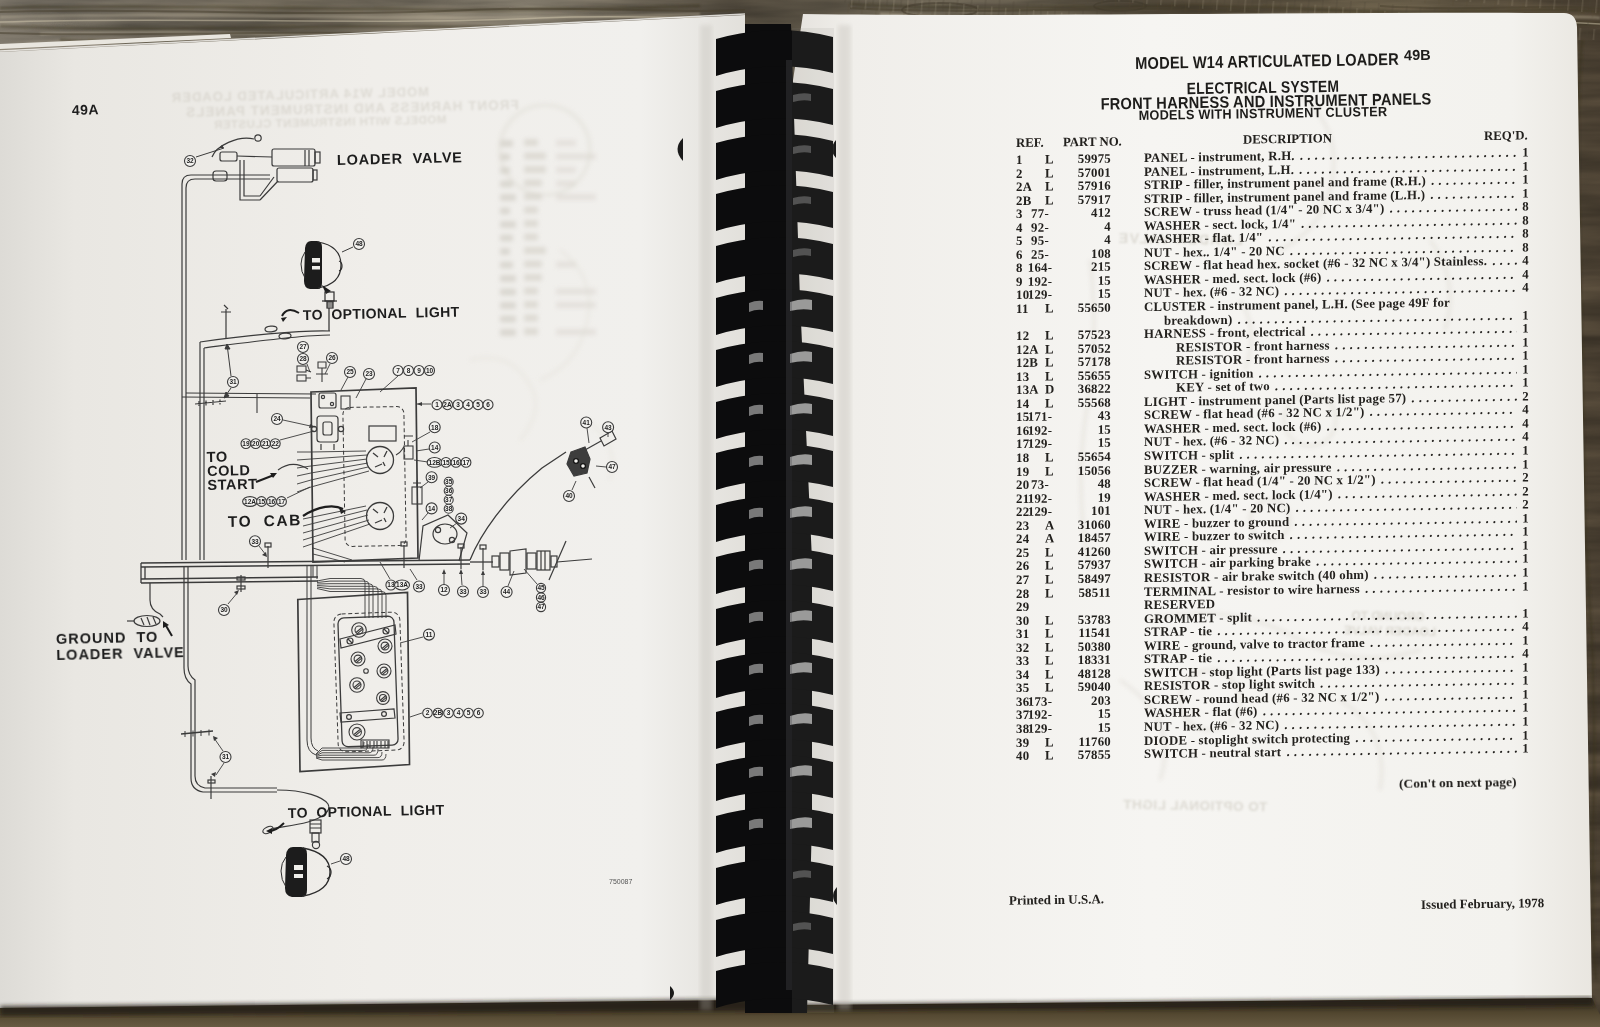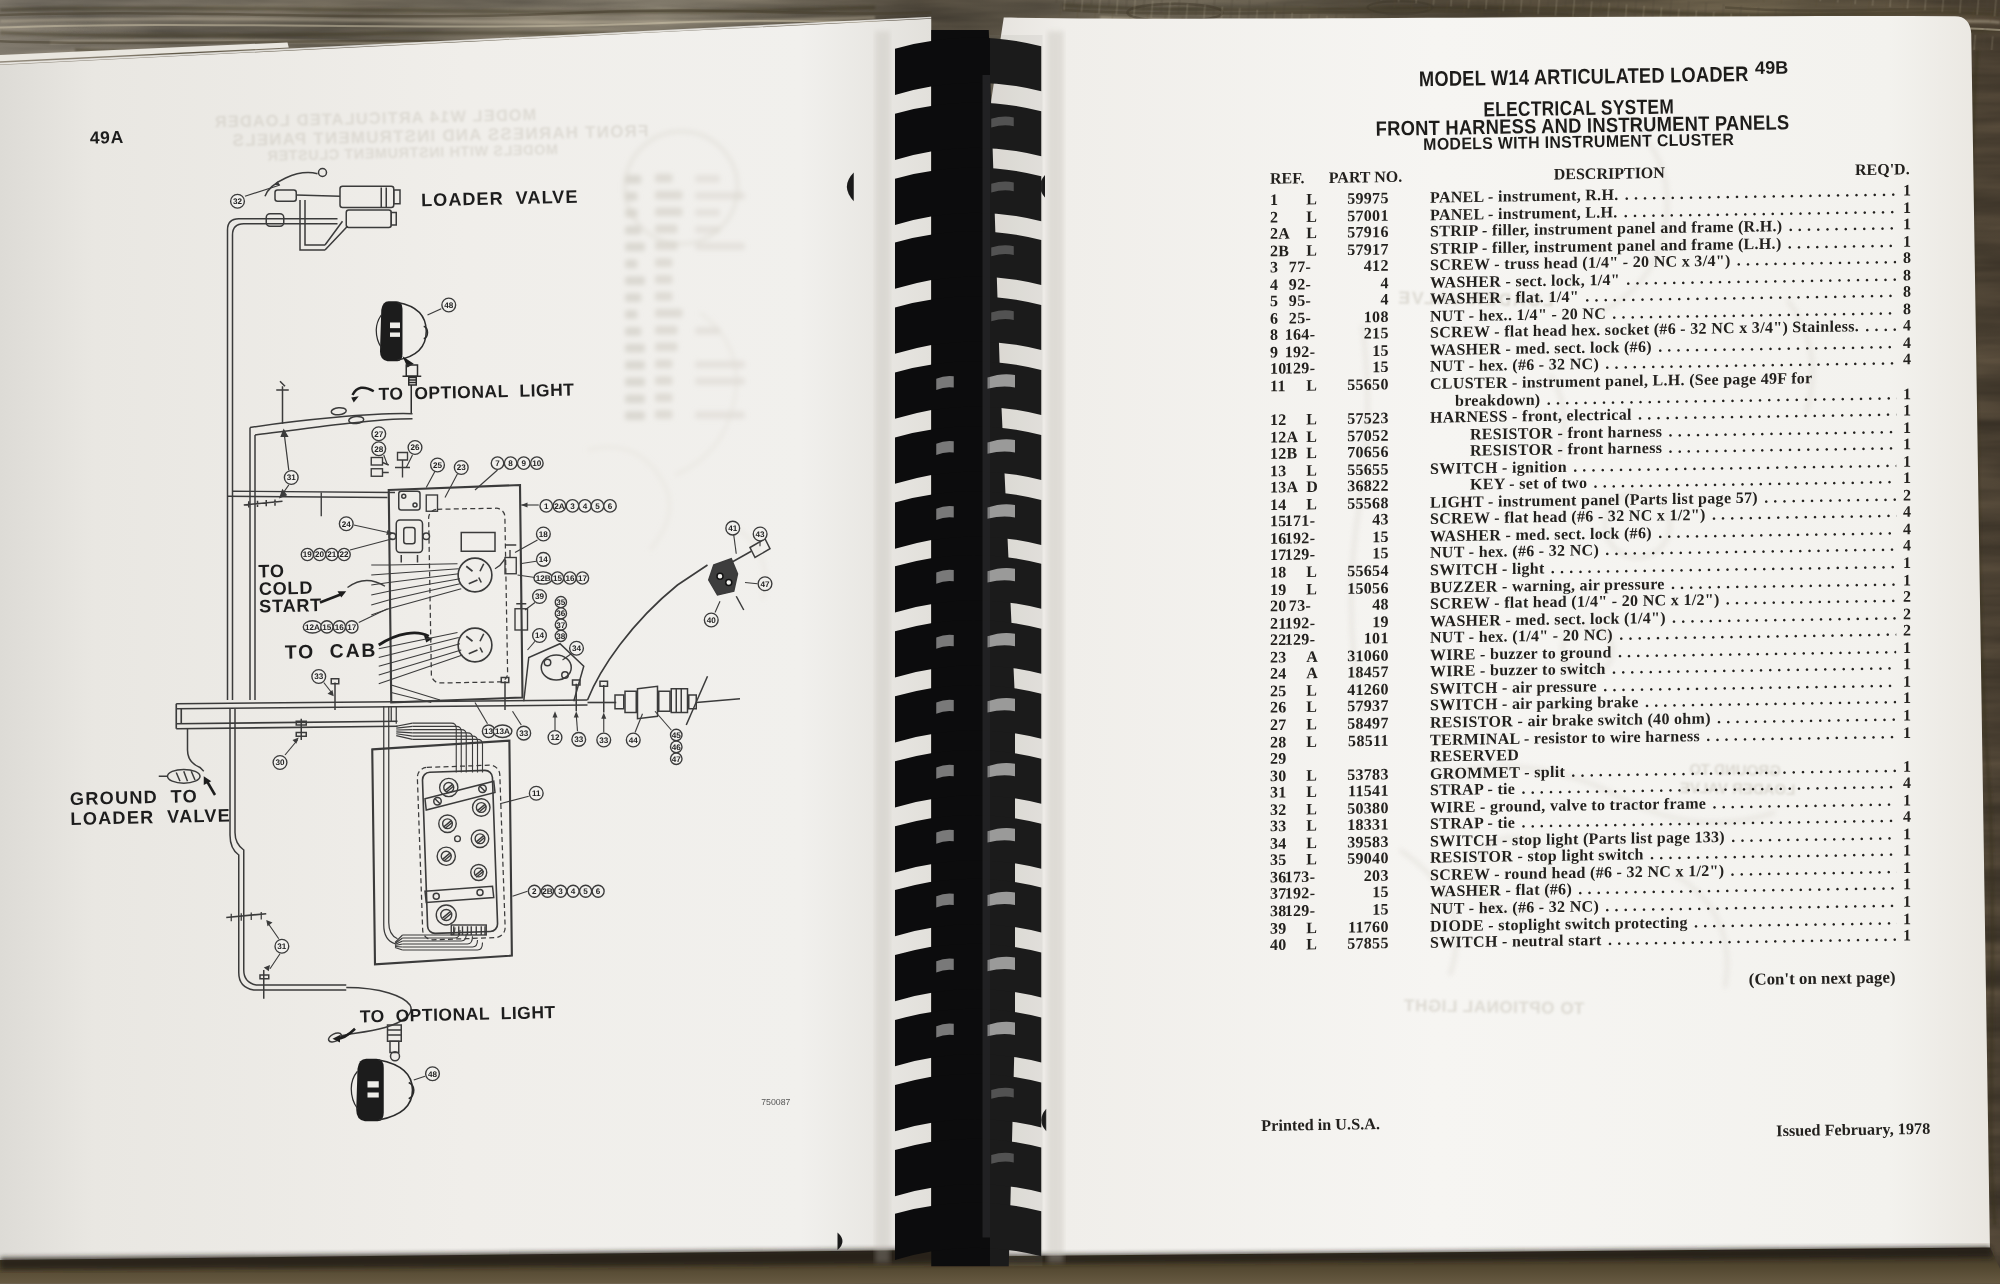--- a/index.html
+++ b/index.html
@@ -987,21 +987,21 @@
         <span class="pn">57052</span>
         <span class="body ind">
           <span class="desc">RESISTOR - front harness</span>
           <span class="dots">................................................................................</span>
           <span class="q">1</span>
         </span>
       </div>
 <div class="r">
         <span class="ref">12B</span>
         <span class="pl">L</span>
-        <span class="pn">70656</span>
+        <span class="pn">57178</span>
         <span class="body ind">
           <span class="desc">RESISTOR - front harness</span>
           <span class="dots">................................................................................</span>
           <span class="q">1</span>
         </span>
       </div>
 <div class="r">
         <span class="ref">13</span>
         <span class="pl">L</span>
         <span class="pn">55655</span>
@@ -1059,21 +1059,21 @@
           <span class="desc">NUT - hex. (#6 - 32 NC)</span>
           <span class="dots">................................................................................</span>
           <span class="q">4</span>
         </span>
       </div>
 <div class="r">
         <span class="ref">18</span>
         <span class="pl">L</span>
         <span class="pn">55654</span>
         <span class="body">
-          <span class="desc">SWITCH - light</span>
+          <span class="desc">SWITCH - split</span>
           <span class="dots">................................................................................</span>
           <span class="q">1</span>
         </span>
       </div>
 <div class="r">
         <span class="ref">19</span>
         <span class="pl">L</span>
         <span class="pn">15056</span>
         <span class="body">
           <span class="desc">BUZZER - warning, air pressure</span>
@@ -1213,21 +1213,21 @@
         <span class="pn">18331</span>
         <span class="body">
           <span class="desc">STRAP - tie</span>
           <span class="dots">................................................................................</span>
           <span class="q">4</span>
         </span>
       </div>
 <div class="r">
         <span class="ref">34</span>
         <span class="pl">L</span>
-        <span class="pn">39583</span>
+        <span class="pn">48128</span>
         <span class="body">
           <span class="desc">SWITCH - stop light (Parts list page 133)</span>
           <span class="dots">................................................................................</span>
           <span class="q">1</span>
         </span>
       </div>
 <div class="r">
         <span class="ref">35</span>
         <span class="pl">L</span>
         <span class="pn">59040</span>

